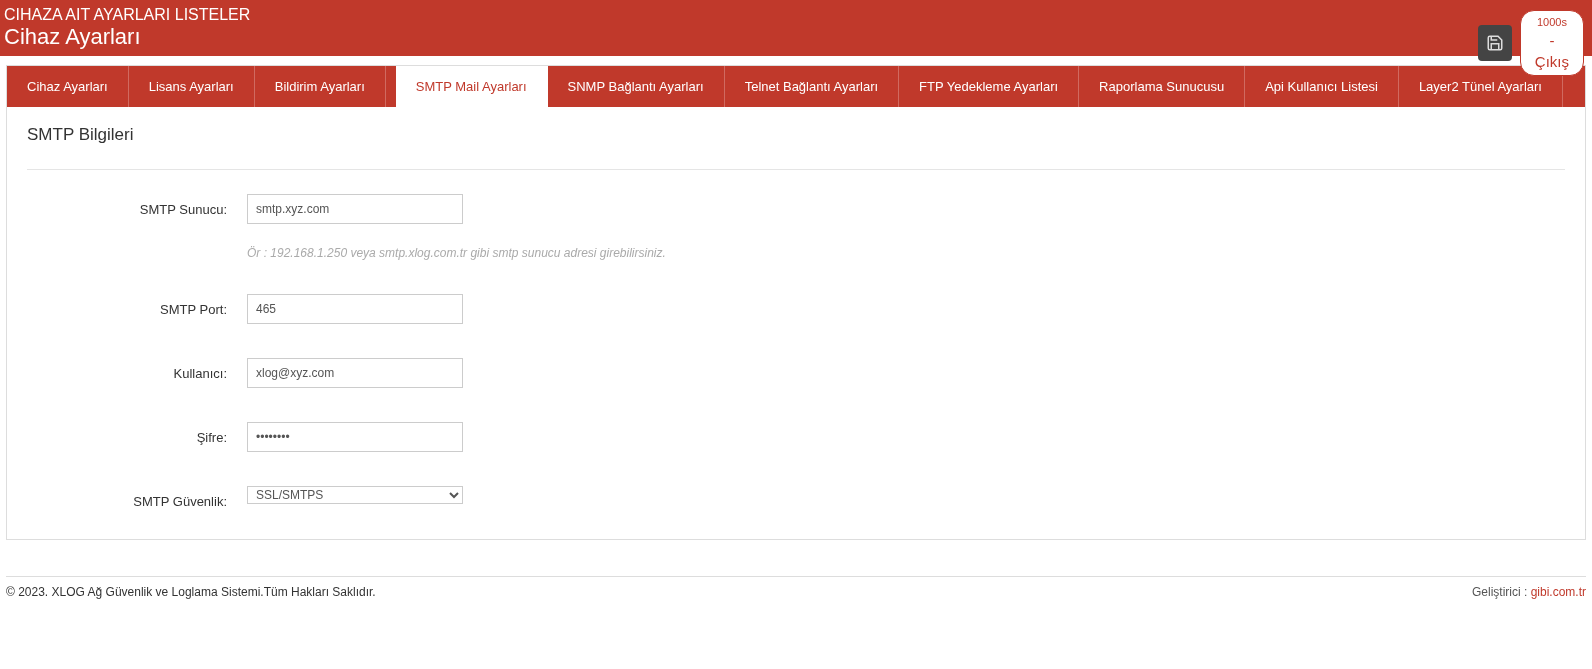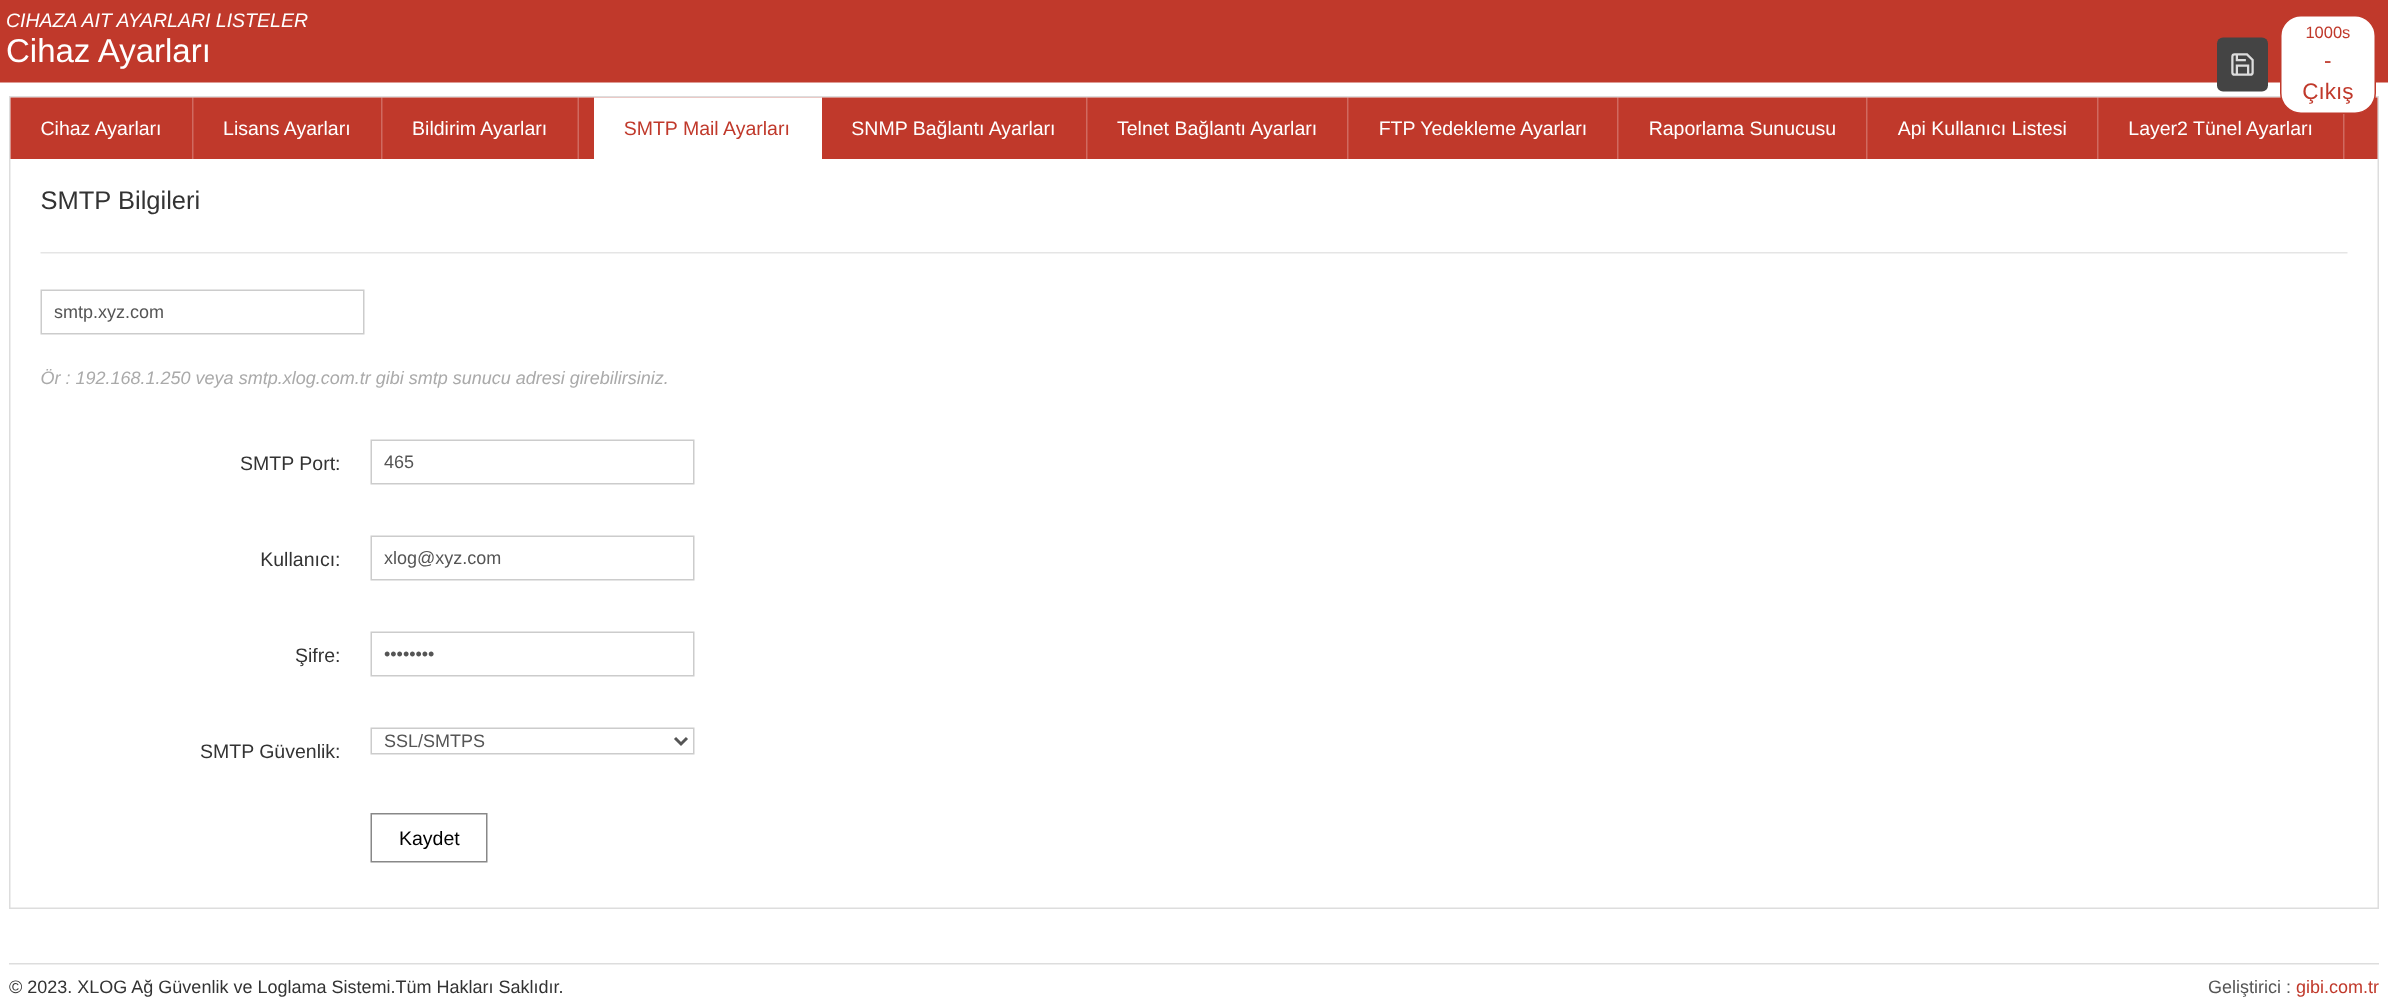--- a/index.html
+++ b/index.html
@@ -10,26 +10,25 @@
       background: #fff;
     }
     .header {
       background: #c0392b;
       color: #fff;
       padding: 6px 4px 6px 4px;
       position: relative;
       min-height: 55px;
     }
     .header-subtitle {
-      font-size: 13px;
+      font-size: 16px;
       text-transform: uppercase;
       color: #fff;
       margin-bottom: 0px;
       padding-left: 0px;
-      font-style: italic;
     }
     .header-title {
       font-size: 22px;
       font-weight: 400;
       padding-left: 0px;
     }
     .header-actions {
       position: absolute;
       right: 8px;
       top: 10px;
@@ -199,20 +198,21 @@
     <div class="tab"><span>Raporlama Sunucusu</span></div>
     <div class="tab"><span>Api Kullanıcı Listesi</span></div>
     <div class="tab"><span>Layer2 Tünel Ayarları</span></div>
   </div>
 
   <div class="panel-body">
     <div class="section-title">SMTP Bilgileri</div>
     <hr class="section-hr">
 
     <div class="form-row">
+      <div class="form-label">SMTP Sunucu:</div>
       <div class="form-field">
         <input type="text" value="smtp.xyz.com" style="">
         <div class="help-text">Ör : 192.168.1.250 veya smtp.xlog.com.tr gibi smtp sunucu adresi girebilirsiniz.</div>
       </div>
     </div>
 
     <div class="form-row">
       <div class="form-label">SMTP Port:</div>
       <div class="form-field">
         <input type="text" value="465" style="">
@@ -235,26 +235,20 @@
 
     <div class="form-row">
       <div class="form-label">SMTP Güvenlik:</div>
       <div class="form-field">
         <select>
           <option>SSL/SMTPS</option>
         </select>
       </div>
     </div>
 
-    <div class="form-row">
-      <div class="form-label"></div>
-      <div class="form-field">
-        <button class="save-btn"><span>Kaydet</span></button>
-      </div>
-    </div>
 
   </div>
 </div>
 
 <hr class="footer-hr">
 <div class="footer">
   <div class="copy">© 2023. XLOG Ağ Güvenlik ve Loglama Sistemi.Tüm Hakları Saklıdır.</div>
   <div class="dev">
     <span class="label">Geliştirici : </span><a href="#">gibi.com.tr</a>
   </div>

